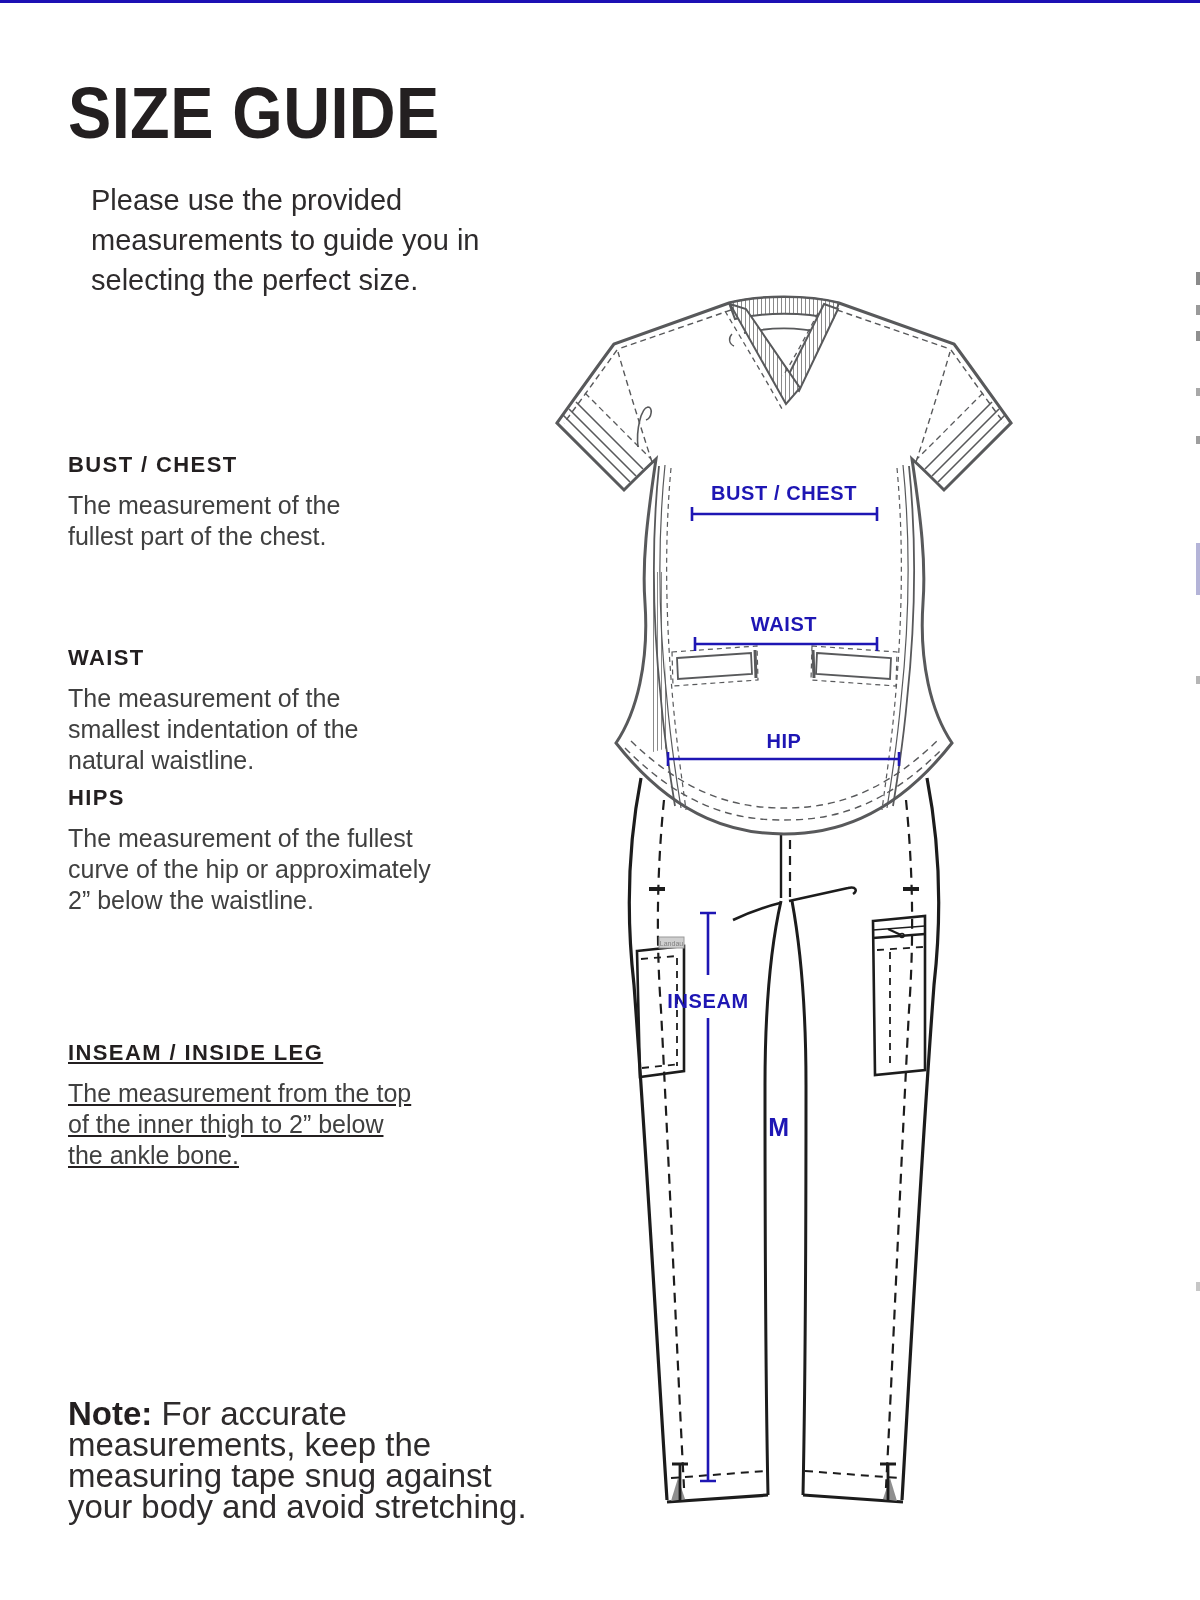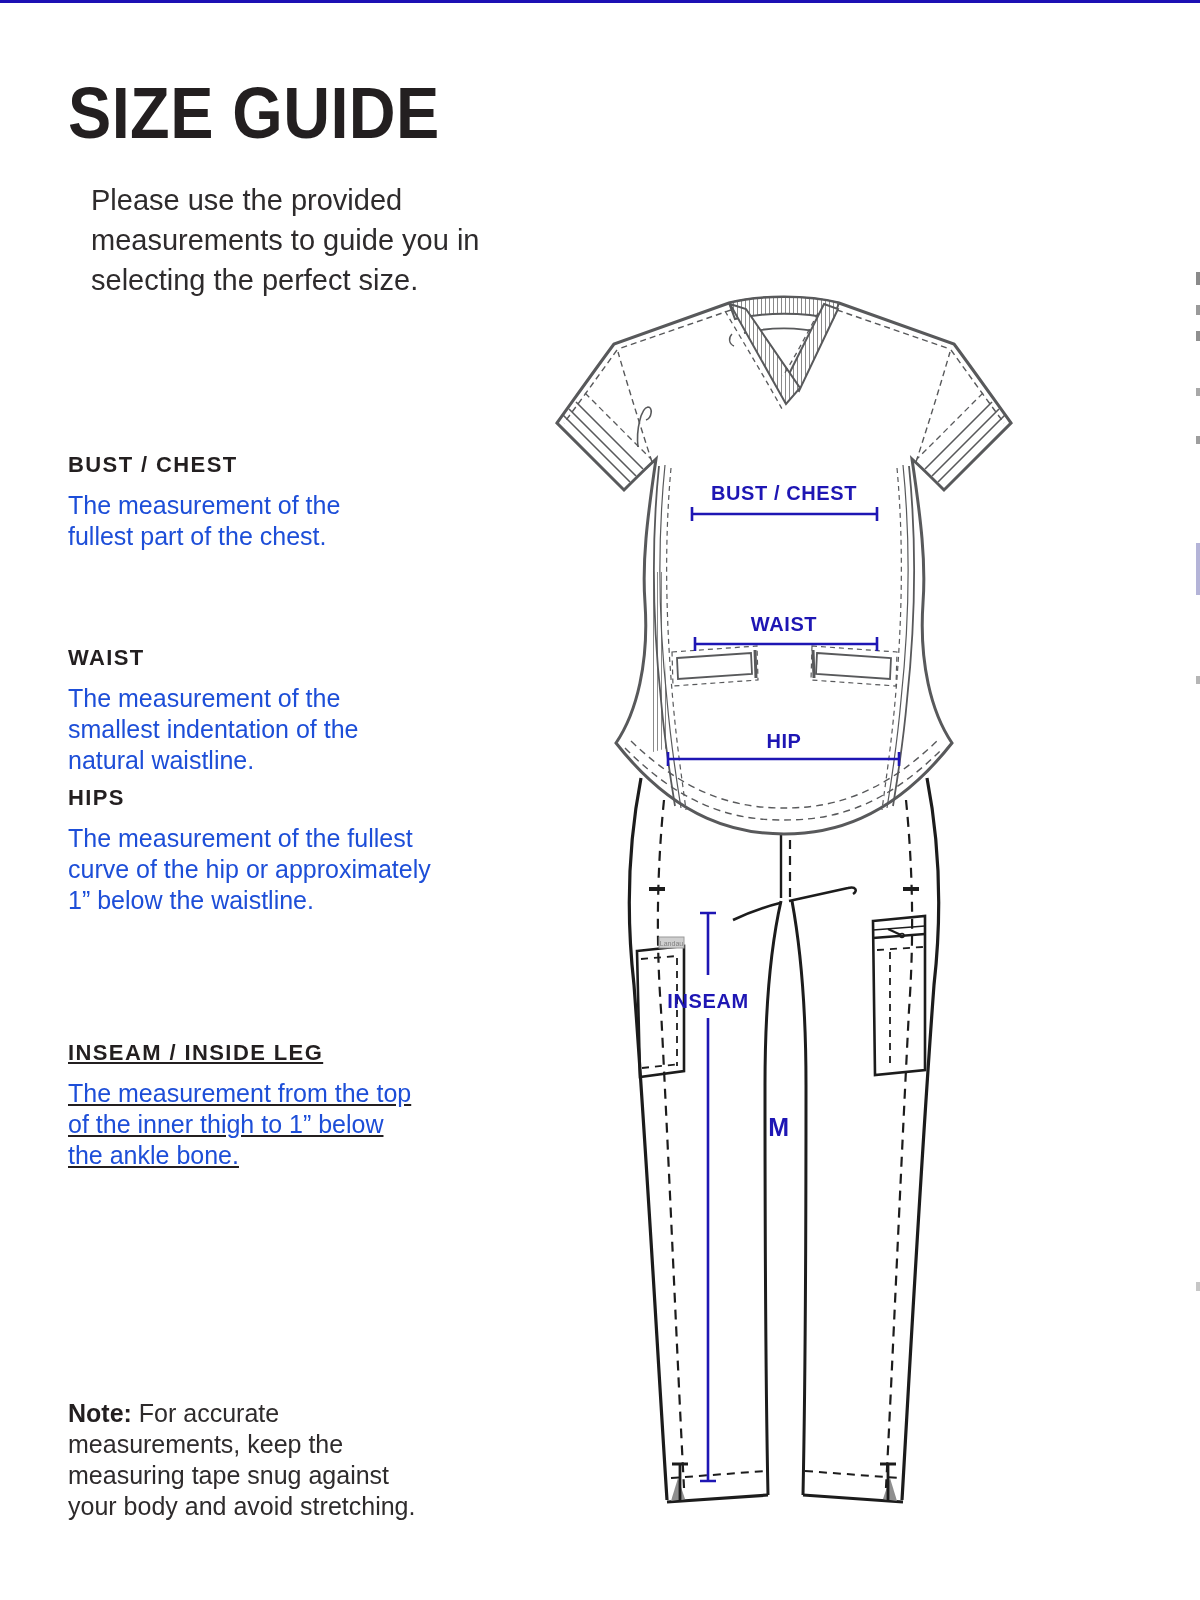--- a/index.html
+++ b/index.html
@@ -5,23 +5,23 @@
   html,body{margin:0;padding:0;background:#fff;}
   .page{position:relative;width:1200px;height:1600px;background:#ffffff;overflow:hidden;
         font-family:"Liberation Sans",sans-serif;color:#231f20;}
   .topbar{position:absolute;left:0;top:0;width:1200px;height:3px;background:#1c10b4;}
   .title{position:absolute;left:68px;top:72px;font-size:72px;font-weight:700;
          letter-spacing:.5px;transform:scaleX(.9);transform-origin:left top;color:#231f20;white-space:nowrap;}
   .intro{position:absolute;left:68px;top:180px;font-size:29px;line-height:40px;
          color:#2e2b2c;white-space:pre-line;margin-left:23px;}
   .sec{position:absolute;left:68px;}
   .sec h2{margin:0 0 12px 0;font-size:22px;font-weight:700;letter-spacing:1.4px;color:#231f20;}
-  .sec p{margin:0;font-size:25px;line-height:31px;color:#1d4ed8;white-space:pre-line;}
+  .sec p{margin:0;font-size:25px;line-height:31px;color:#404040;white-space:pre-line;}
   .sec-bust{top:452px;} .sec-waist{top:645px;} .sec-hips{top:785px;} .sec-inseam{top:1040px;text-decoration:underline;}
-  .note{position:absolute;left:68px;top:1398px;font-size:25px;line-height:31px;
+  .note{position:absolute;left:68px;top:1398px;font-size:33px;line-height:31px;
         color:#2e2b2c;white-space:pre-line;}
   .note b{color:#231f20;}
   .diagram{position:absolute;left:0;top:0;width:1200px;height:1600px;}
   .edge{position:absolute;width:4px;right:0;}
   svg text{font-family:"Liberation Sans",sans-serif;}
 </style>
 </head>
 <body>
 
 <div class="page">
@@ -41,26 +41,26 @@
   <div class="sec sec-waist">
     <h2>WAIST</h2>
     <p>The measurement of the
 smallest indentation of the
 natural waistline.</p>
   </div>
   <div class="sec sec-hips">
     <h2>HIPS</h2>
     <p>The measurement of the fullest
 curve of the hip or approximately
-1” below the waistline.</p>
+2” below the waistline.</p>
   </div>
   <div class="sec sec-inseam">
     <h2>INSEAM / INSIDE LEG</h2>
     <p>The measurement from the top
-of the inner thigh to 1” below
+of the inner thigh to 2” below
 the ankle bone.</p>
   </div>
 
   <div class="note"><b>Note:</b><span> For accurate
 measurements, keep the
 measuring tape snug against
 your body and avoid stretching.</span></div>
 
   <svg class="diagram" viewBox="0 0 1200 1600">
     <defs>

